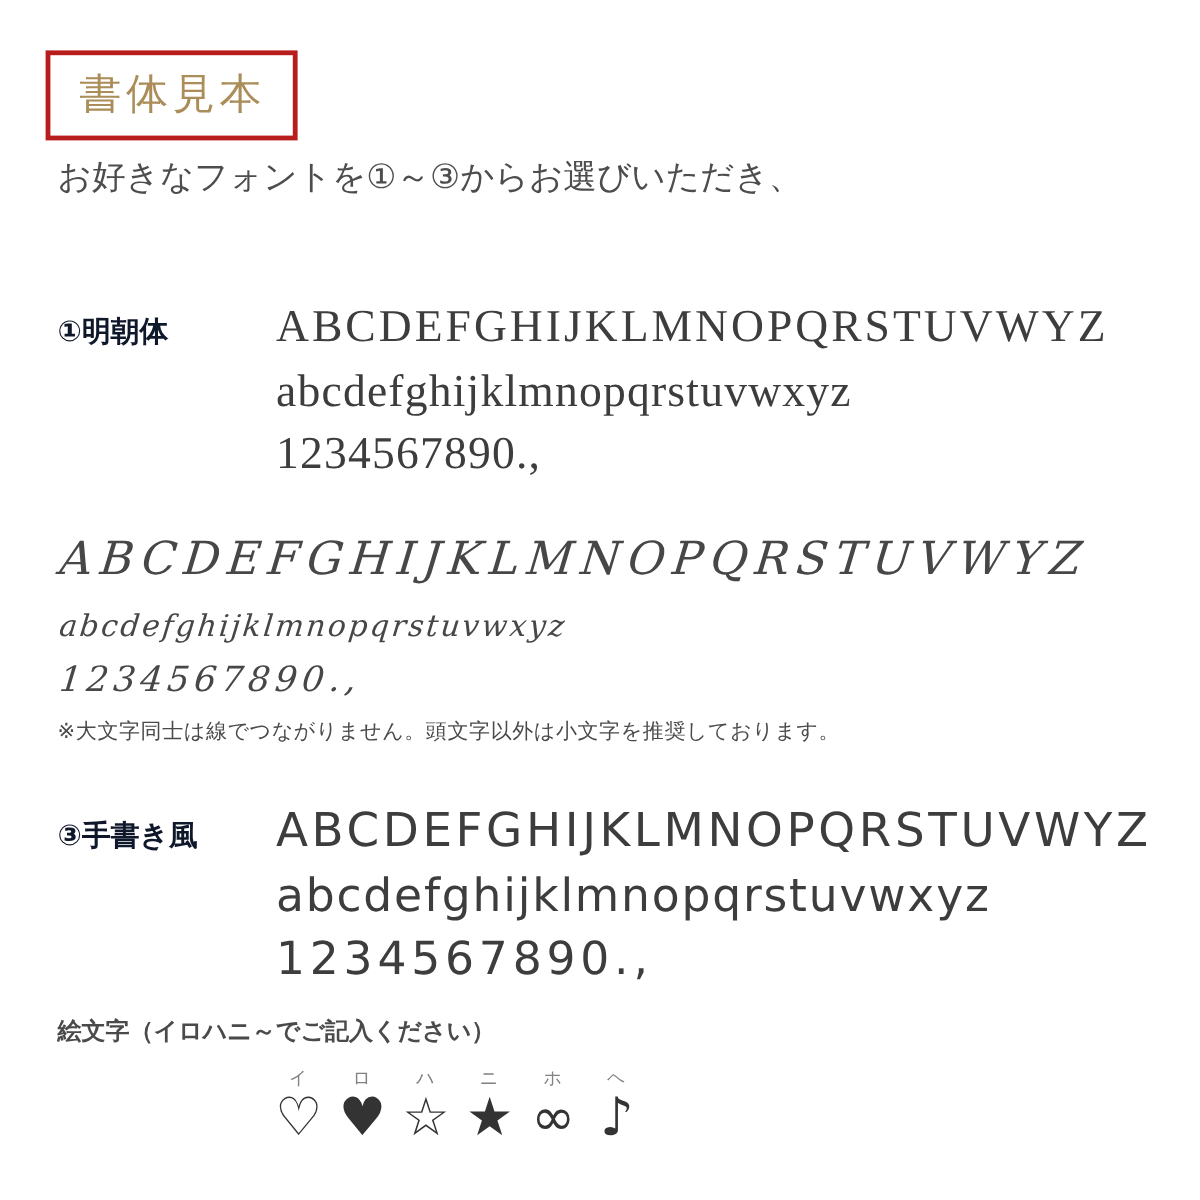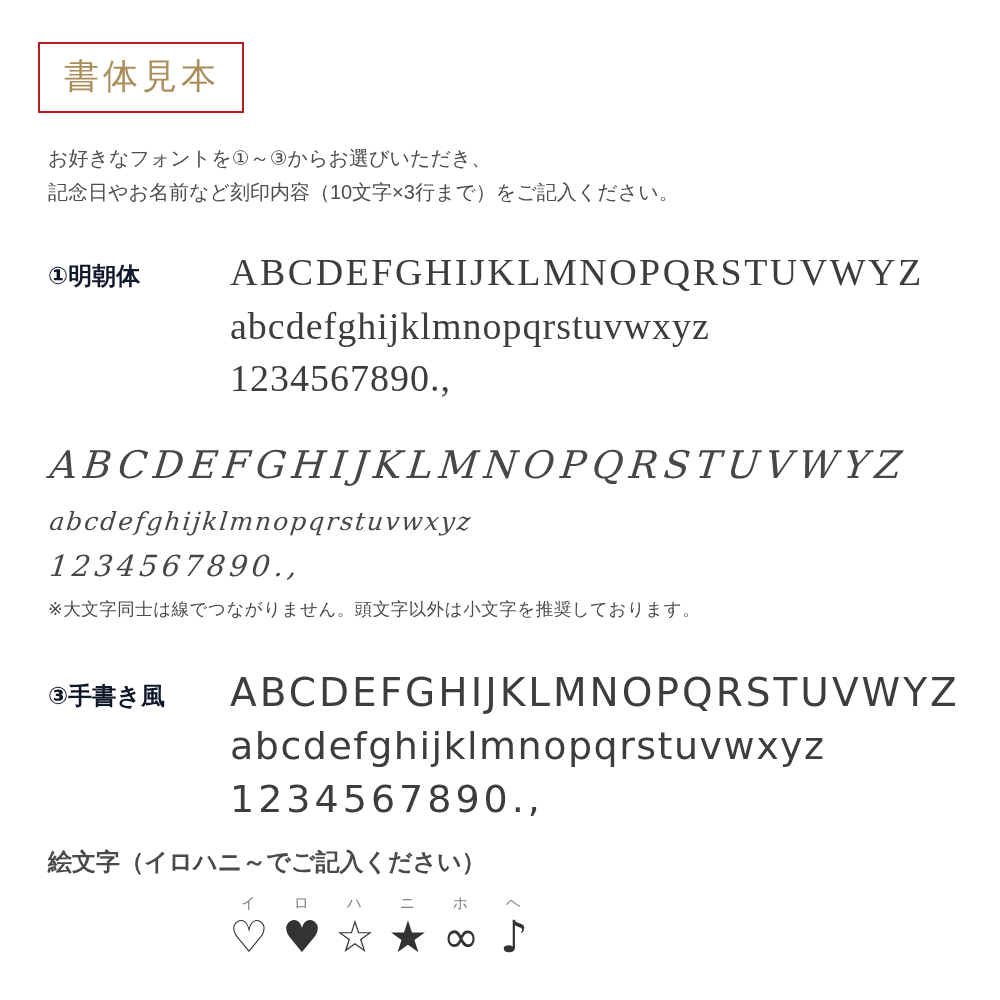--- a/index.html
+++ b/index.html
@@ -6,34 +6,33 @@
   html,body { width:1000px; height:1000px; background:#ffffff; }
   body {
     position:relative;
     font-family:"Liberation Sans","DejaVu Sans",sans-serif;
     color:#4d4d4d;
     overflow:hidden;
   }
 
   .title-box {
     position:absolute; left:38px; top:42px;
-    border:2px solid #b91c1c;
+    border:4px solid #b91c1c;
     color:#ab8d5a;
     font-size:35px;
     letter-spacing:4px;
     padding:9px 22px 11px 24px;
     font-weight:500;
   }
 
   .intro {
     position:absolute; left:48px; top:124px;
-    font-size:20px;
+    font-size:28px;
     line-height:1.72;
     color:#4d4d4d;
-    margin-top:17px;
   }
 
   .section {
     position:absolute; left:48px;
     display:grid;
     grid-template-columns:182px auto;
     align-items:start;
   }
   .sec1 { top:252px; }
   .sec2 { top:444px; }
@@ -64,37 +63,36 @@
     color:#4a4a4a; margin-top:13px; white-space:nowrap;
   }
 
   
   .hand .row-upper { font-family:"DejaVu Sans","Liberation Sans",sans-serif; font-size:39px; letter-spacing:3px; line-height:1.1; }
   .hand .row-lower { font-family:"DejaVu Sans","Liberation Sans",sans-serif; font-size:38px; letter-spacing:1.5px; line-height:1.1; margin-top:11px; }
   .hand .row-nums  { font-family:"DejaVu Sans","Liberation Sans",sans-serif; font-size:38px; letter-spacing:4px; line-height:1.1; margin-top:11px; }
 
   
   .emoji { position:absolute; left:48px; top:846px; }
-  .emoji .label { font-size:24px; font-weight:700; color:#4a4a4a; white-space:nowrap; }
+  .emoji .label { font-size:20px; font-weight:700; color:#4a4a4a; white-space:nowrap; }
   .emoji-row {
     margin-left:180px; margin-top:16px;
     display:flex; gap:11px; align-items:flex-end;
   }
   .emoji-item { display:flex; flex-direction:column; align-items:center; width:42px; }
   .emoji-item .kana { font-size:15px; color:#828282; letter-spacing:1px; margin-bottom:1px; }
   .emoji-item .glyph { font-size:44px; line-height:1.05; color:#333333; font-family:"DejaVu Sans",sans-serif; }
 </style>
 </head>
 <body>
 
 <div class="title-box">書体見本</div>
 
 <div class="intro">
   <div>お好きなフォントを①～③からお選びいただき、</div>
-  <div>記念日やお名前など刻印内容（10文字×3行まで）をご記入ください。</div>
 </div>
 
 <div class="section sec1 mincho">
   <div class="label">①明朝体</div>
   <div class="sample">
     <div class="row-upper">ABCDEFGHIJKLMNOPQRSTUVWYZ</div>
     <div class="row-lower">abcdefghijklmnopqrstuvwxyz</div>
     <div class="row-nums">1234567890.,</div>
   </div>
 </div>

